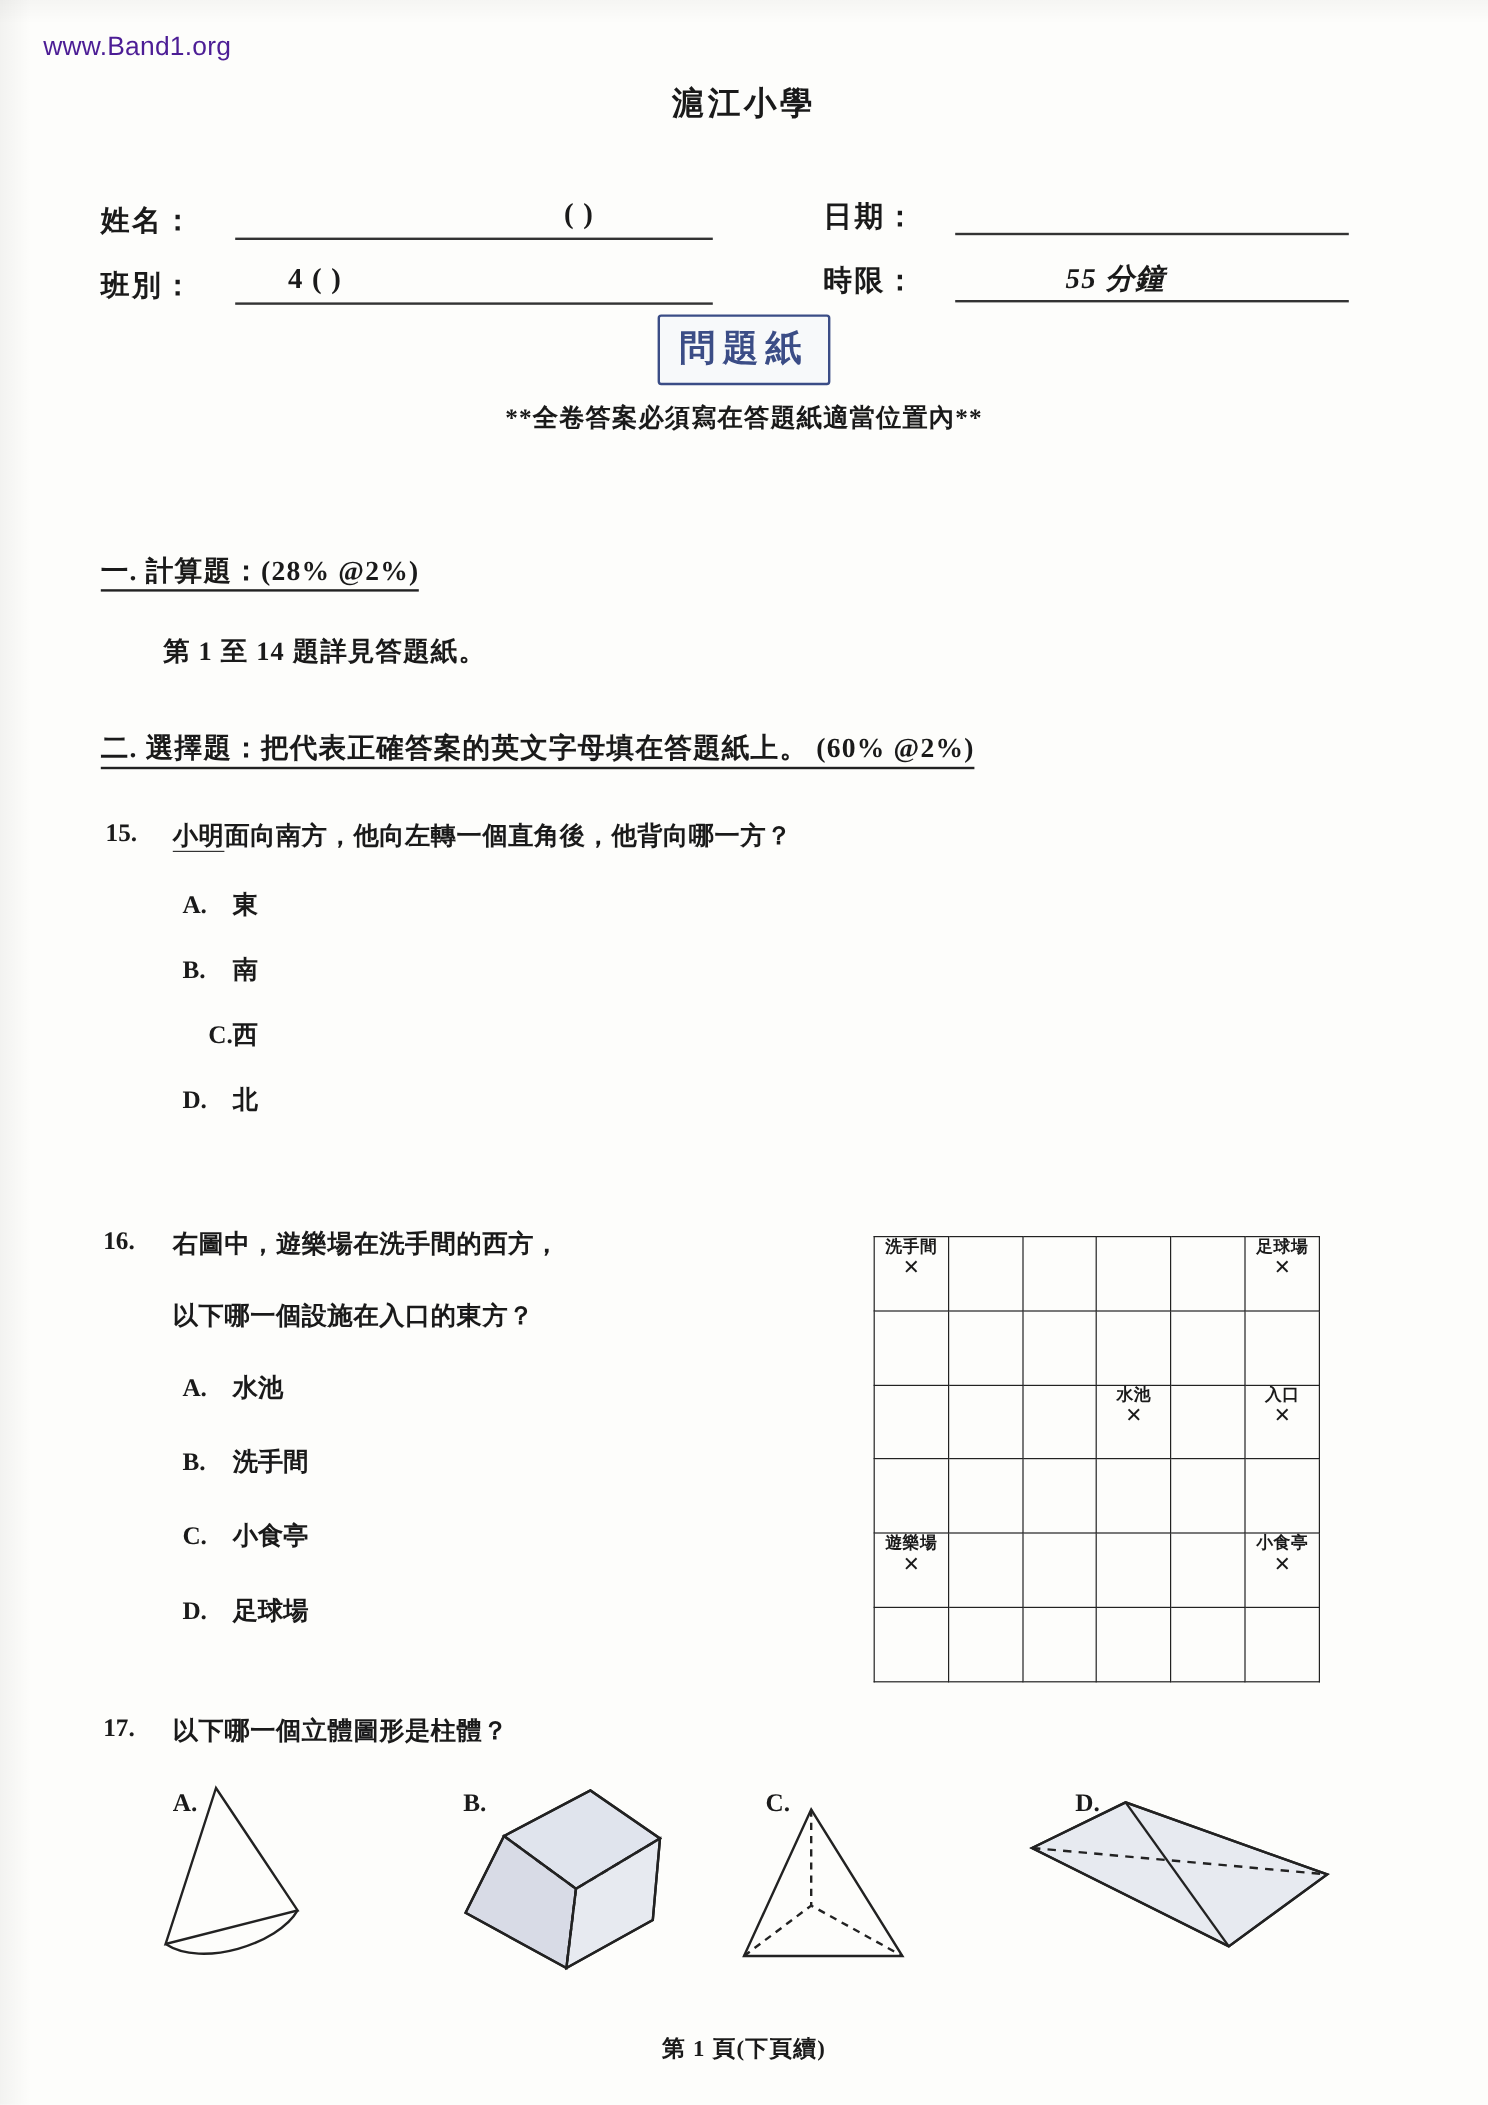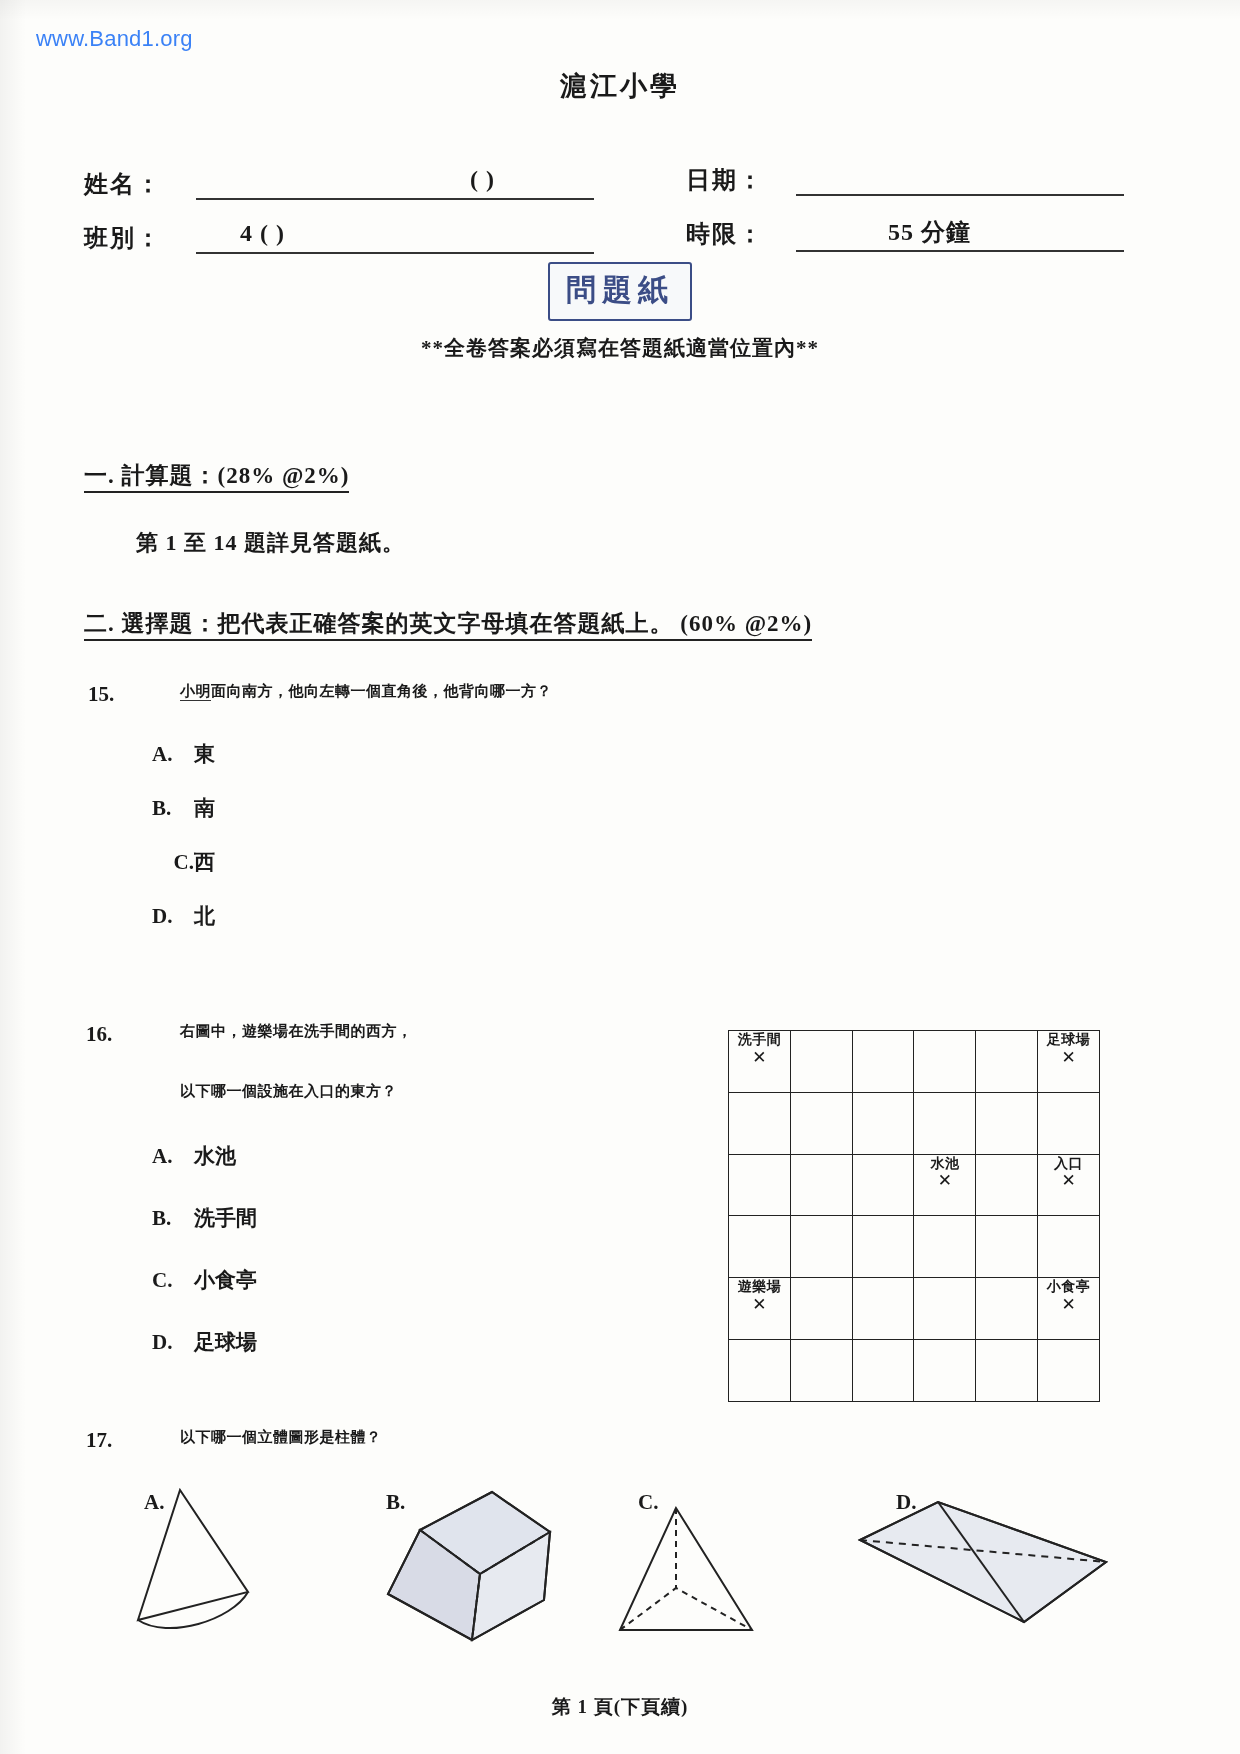--- a/index.html
+++ b/index.html
@@ -28,21 +28,21 @@
     background: linear-gradient(90deg, rgba(0,0,0,0.045) 0px, rgba(0,0,0,0.0) 26px),
                 linear-gradient(180deg, rgba(0,0,0,0.03) 0px, rgba(0,0,0,0.0) 20px);
     pointer-events: none;
   }
   .watermark {
     position: absolute;
     left: 36px;
     top: 26px;
     font-family: "Liberation Sans", sans-serif;
     font-size: 22px;
-    color: #3b82f6;
+    color: #4c1d95;
     letter-spacing: 0.2px;
   }
   .school {
     position: absolute;
     left: 0; right: 0;
     top: 68px;
     text-align: center;
     font-size: 27px;
     font-weight: 700;
     letter-spacing: 3px;
@@ -114,24 +114,23 @@
     letter-spacing: 1px;
   }
 
   .qnum {
     position: absolute;
     font-size: 21px;
     font-weight: 700;
   }
   .qtext {
     position: absolute;
-    font-size: 15px;
+    font-size: 21px;
     font-weight: 700;
     letter-spacing: 0.5px;
-    margin-left: 36px;
   }
   .qtext .u { border-bottom: 1.5px solid #333; padding-bottom: 1px; }
 
   .opt {
     position: absolute;
     font-size: 21px;
     font-weight: 700;
   }
   .opt .lab { display: inline-block; width: 42px; }
 
@@ -217,21 +216,21 @@
 
   <div class="field" style="left:84px; top:222px;">班別：</div>
   <div class="rule" style="left:196px; top:252px; width:398px;"></div>
   <div class="fieldval" style="left:240px; top:220px;">4 (      )</div>
 
   <div class="field" style="left:686px; top:164px;">日期：</div>
   <div class="rule" style="left:796px; top:194px; width:328px;"></div>
 
   <div class="field" style="left:686px; top:218px;">時限：</div>
   <div class="rule" style="left:796px; top:250px; width:328px;"></div>
-  <div class="fieldval" style="left:888px; top:216px;">55 分鐘</div>
+  <div class="fieldval" style="left:888px; top:216px;font-style:italic;">55 分鐘</div>
 
   <div class="stamp">問題紙</div>
   <div class="notice">**全卷答案必須寫在答題紙適當位置內**</div>
 
   <div class="sec-head" style="left:84px; top:460px;">一. 計算題：(28%   @2%)</div>
   <div class="sub-line" style="left:136px; top:528px;">第 1 至 14 題詳見答題紙。</div>
 
   <div class="sec-head" style="left:84px; top:608px;">二. 選擇題：把代表正確答案的英文字母填在答題紙上。 (60%   @2%)</div>
 
   <div class="qnum" style="left:88px; top:682px;">15.</div>

